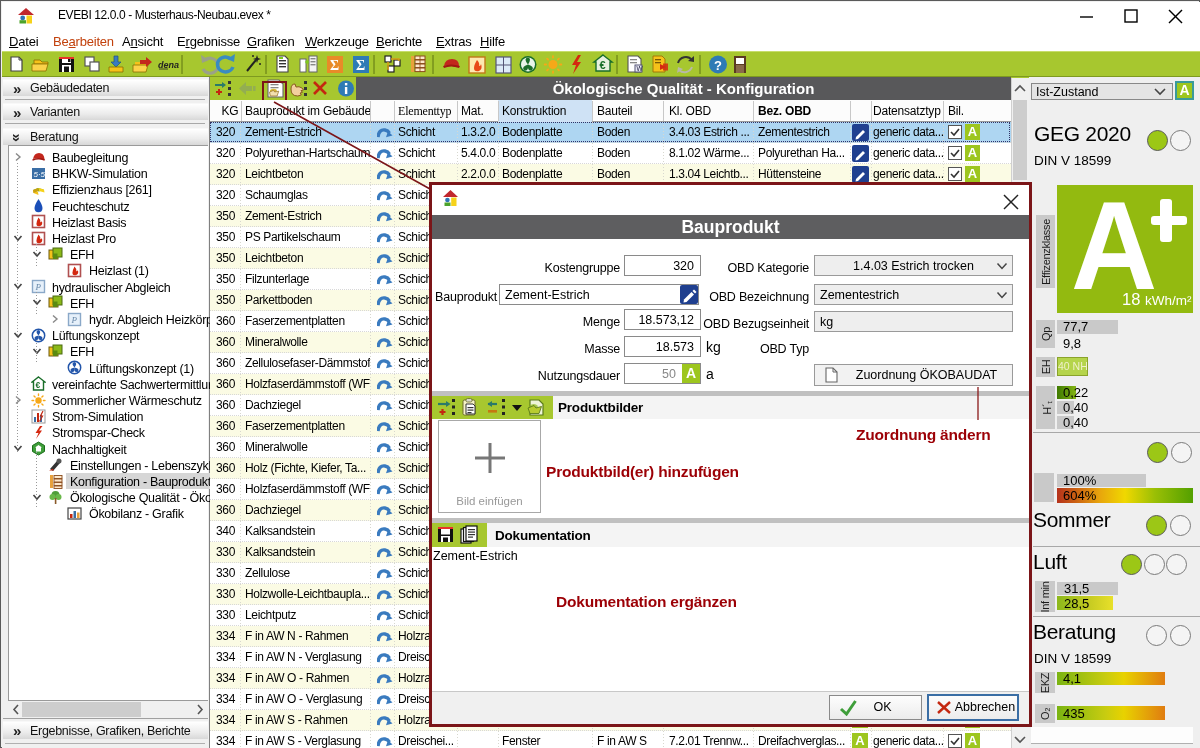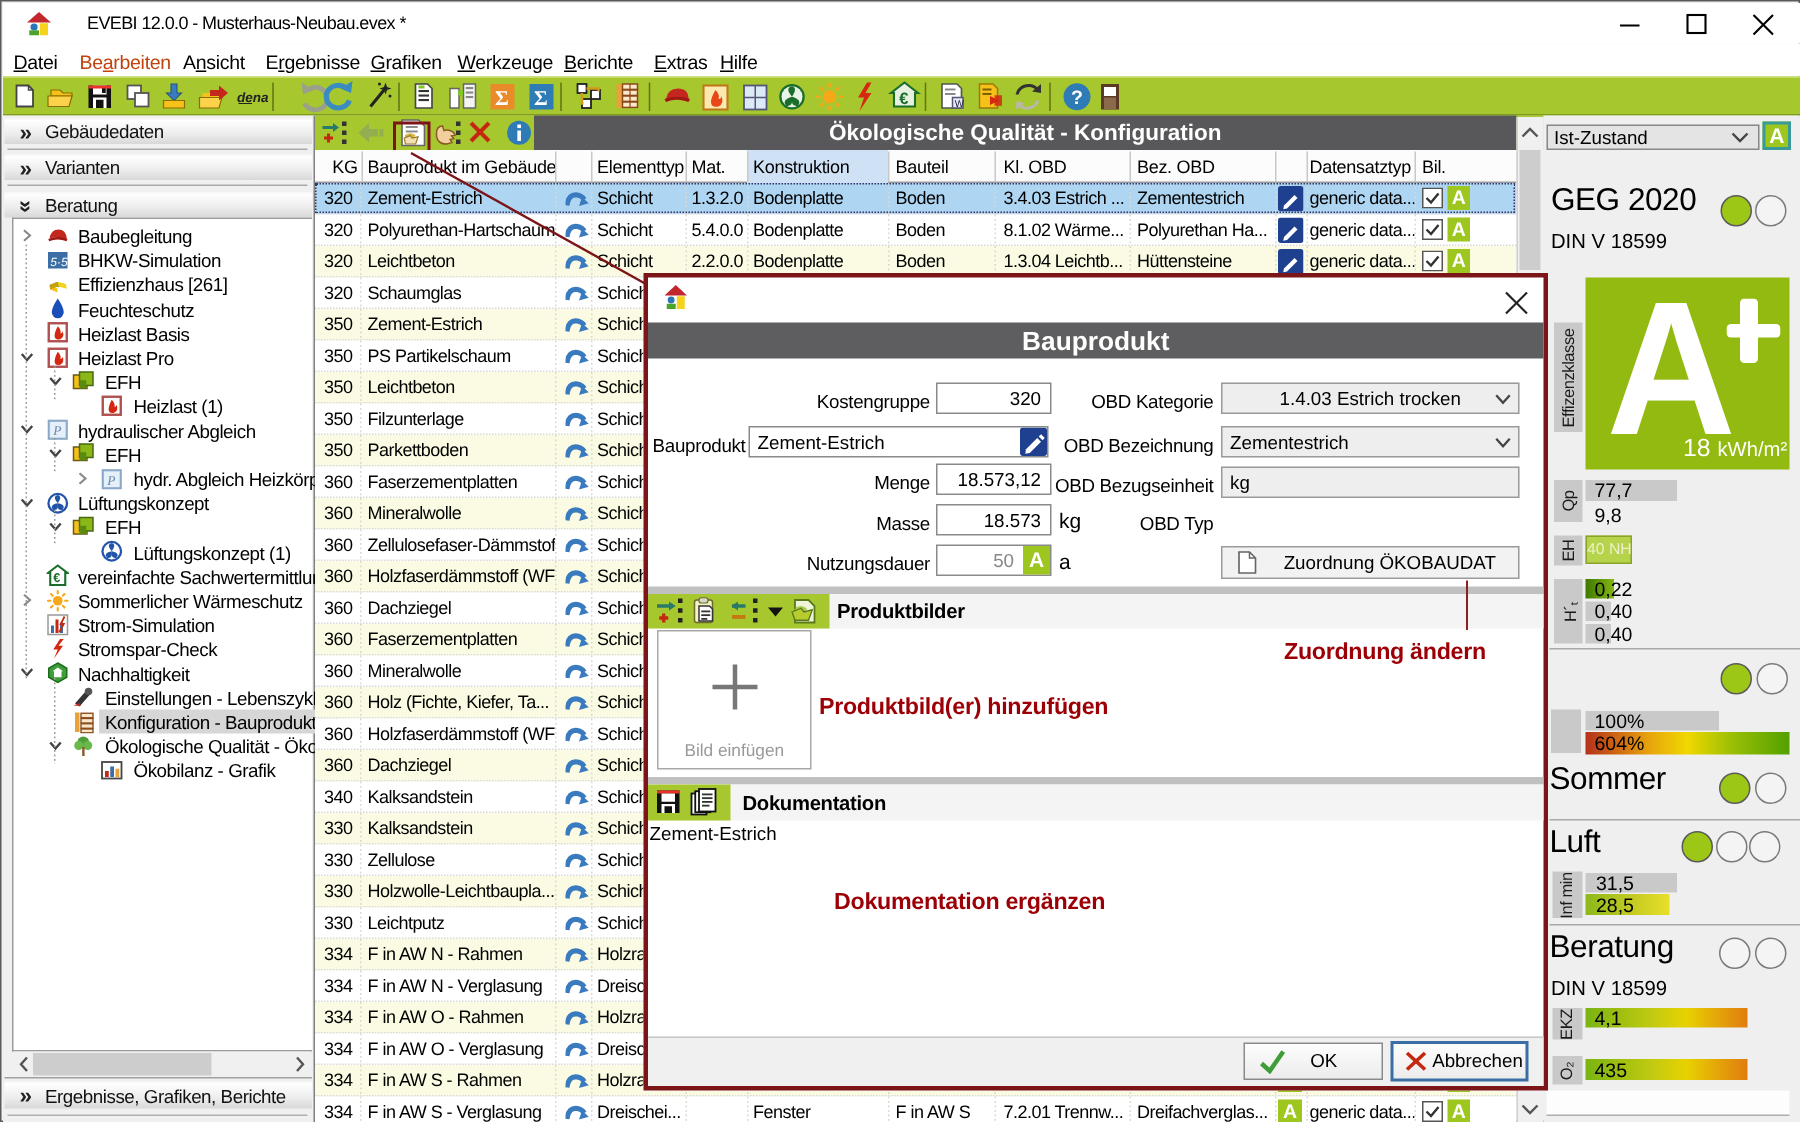--- a/index.html
+++ b/index.html
@@ -421,26 +421,26 @@
         <circle cx="8" cy="8.5" r="8" fill="#2e7bb5"></circle>
         <rect x="6.9" y="3" width="2.4" height="2.4" fill="#fff"></rect>
         <rect x="6.9" y="7" width="2.4" height="7" fill="#fff"></rect>
       </g>
 </svg>
 <div class="a" style="left:261px;top:80px;width:25px;height:21px;border:2px solid #7b1518"></div>
 <div class="a" style="left:209px;top:99px;width:801px;height:22px;background:#fcfcfc;border-bottom:1px solid #9a9a9a"></div>
 <div class="a" style="left:497px;top:99px;width:94px;height:22px;background:#cfe2f5"></div>
 <div class="hcell" style="left:218px;top:100px;width:22px;text-align:center;">KG</div>
 <div class="hcell" style="left:244px;top:100px;width:125px;">Bauprodukt im Gebäude</div>
-<div class="hcell" style="left:397px;top:100px;width:59px;">Elementtyp</div>
+<div class="hcell" style="left:397px;top:100px;width:59px;font-family:Liberation Serif, serif;">Elementtyp</div>
 <div class="hcell" style="left:460px;top:100px;width:37px;">Mat.</div>
 <div class="hcell" style="left:501px;top:100px;width:90px;">Konstruktion</div>
 <div class="hcell" style="left:596px;top:100px;width:66px;">Bauteil</div>
 <div class="hcell" style="left:668px;top:100px;width:84px;">Kl. OBD</div>
-<div class="hcell" style="left:757px;top:100px;width:92px;">Bez. OBD</div>
+<div class="hcell" style="left:757px;top:100px;width:92px;font-weight:bold;">Bez. OBD</div>
 <div class="hcell" style="left:872px;top:100px;width:70px;">Datensatztyp</div>
 <div class="hcell" style="left:947px;top:100px;width:63px;">Bil.</div>
 <div class="a" style="left:240px;top:100px;width:1px;height:20px;background:#c8c8c8"></div>
 <div class="a" style="left:369px;top:100px;width:1px;height:20px;background:#c8c8c8"></div>
 <div class="a" style="left:393px;top:100px;width:1px;height:20px;background:#c8c8c8"></div>
 <div class="a" style="left:456px;top:100px;width:1px;height:20px;background:#c8c8c8"></div>
 <div class="a" style="left:497px;top:100px;width:1px;height:20px;background:#c8c8c8"></div>
 <div class="a" style="left:591px;top:100px;width:1px;height:20px;background:#c8c8c8"></div>
 <div class="a" style="left:662px;top:100px;width:1px;height:20px;background:#c8c8c8"></div>
 <div class="a" style="left:752px;top:100px;width:1px;height:20px;background:#c8c8c8"></div>

